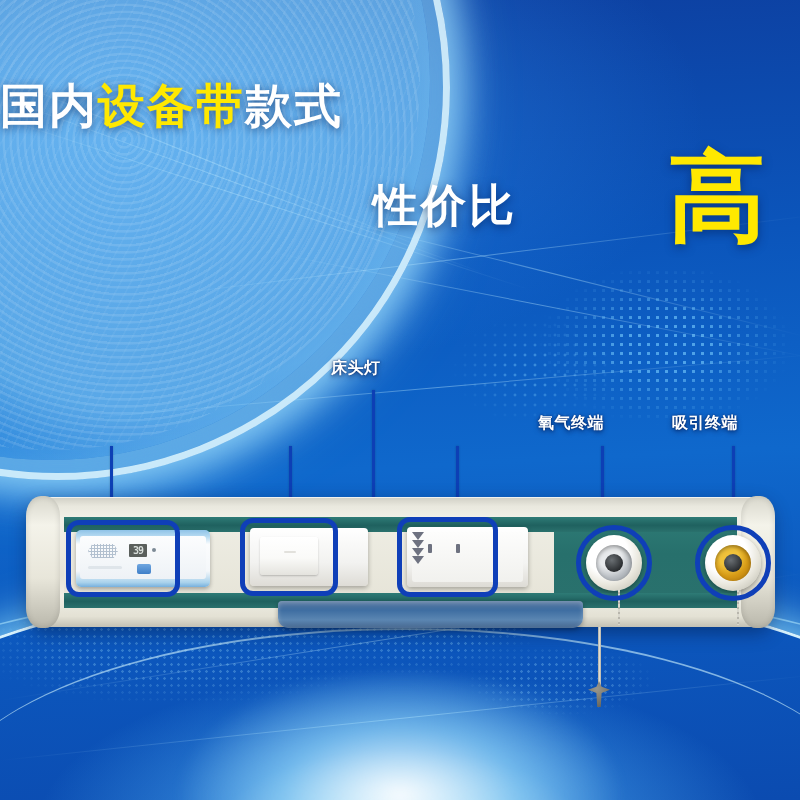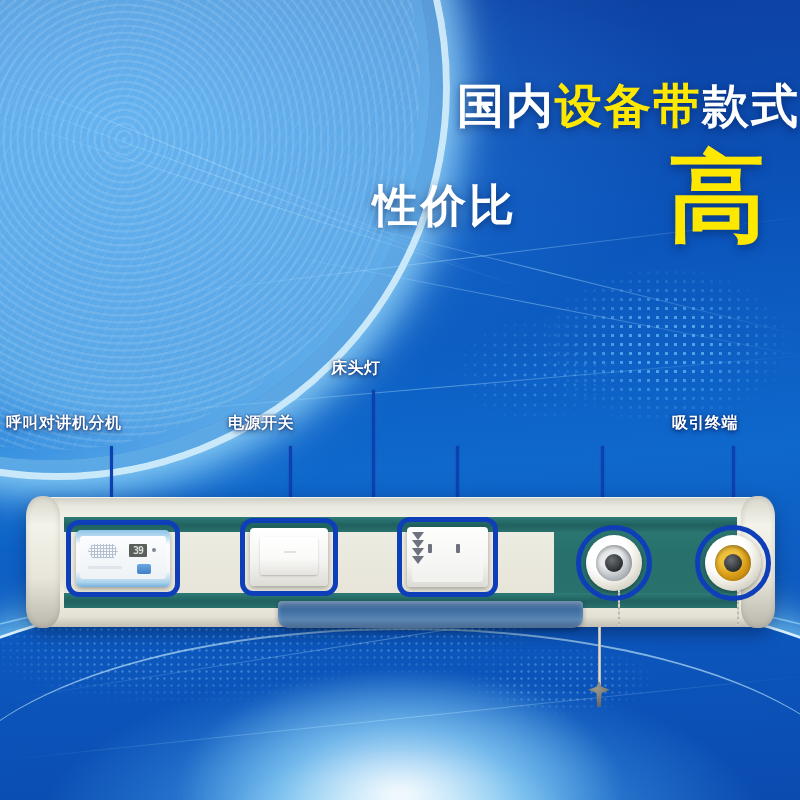--- a/index.html
+++ b/index.html
@@ -56,21 +56,21 @@
     box-shadow:0 -6px 42px 6px rgba(150,230,255,.75);}
   .arc-glow2{position:absolute;left:-280px;bottom:-250px;width:1360px;height:470px;border-radius:50%;
     border-top:2px solid rgba(180,235,255,.55);}
   .arc-glow3{position:absolute;left:-60px;bottom:-190px;width:930px;height:360px;border-radius:50%;
     border-top:2px solid rgba(210,245,255,.6);}
   .bottomglow{position:absolute;left:180px;bottom:-120px;width:440px;height:250px;border-radius:50%;
     background:radial-gradient(ellipse at center, rgba(255,255,255,.95) 0%, rgba(170,232,255,.55) 38%, rgba(40,150,240,0) 72%);
     filter:blur(6px);}
 
   
-  .headline{position:absolute;left:0;top:82px;width:800px;text-align:right;
+  .headline{position:absolute;left:0;top:82px;width:800px;text-align:left;
     font-size:47px;font-weight:bold;letter-spacing:2px;line-height:1;
     color:#ffffff;text-shadow:0 2px 8px rgba(0,20,70,.55);}
   .headline .hl-y{color:#ffe800;}
   .sub-row{position:absolute;left:18px;top:170px;width:800px;height:90px;}
   .subline{position:absolute;left:355px;top:6px;font-size:45px;font-weight:bold;color:#fff;
     letter-spacing:3px;text-shadow:0 2px 8px rgba(0,20,70,.55);}
   .bigword{position:absolute;left:650px;top:-22px;font-size:98px;font-weight:bold;color:#ffe800;
     line-height:1;text-shadow:0 3px 10px rgba(0,25,80,.5);}
 
   
@@ -93,21 +93,21 @@
   .band.bot{top:96px;}
   .greenfield{position:absolute;top:20px;height:91px;left:520px;right:36px;
     background:linear-gradient(180deg,#2e7b76,#27706c 40%,#2a716d 100%);}
   .creamfield{position:absolute;top:35px;left:36px;width:490px;height:61px;
     background:linear-gradient(180deg,#edece2,#e7e5d9);}
   .lightstrip{position:absolute;left:250px;top:104px;width:305px;height:27px;border-radius:4px 4px 10px 10px;
     background:linear-gradient(180deg,#52739c,#3f6ea2 35%,#5b86b2 70%,#46678f);
     box-shadow:inset 0 2px 5px rgba(255,255,255,.28), 0 2px 5px rgba(0,0,0,.3);}
 
   
-  .dev{position:absolute;}
+  .dev{position:absolute;padding-left:40px;}
   .intercom{left:48px;top:33px;width:94px;height:57px;border-radius:5px;
     background:linear-gradient(180deg,#8fc3e8,#b9dcf2 12%,#fbfcfd 25%,#f4f7fa 72%,#a9d2ec 92%,#76b0dd);
     box-shadow:0 2px 4px rgba(0,0,0,.3);}
   .ic-face{position:absolute;left:4px;top:6px;right:4px;bottom:8px;border-radius:3px;
     background:linear-gradient(180deg,#fcfdfe,#eef2f6);}
   .ic-grille{position:absolute;left:8px;top:8px;width:30px;height:14px;opacity:.55;
     background-image:repeating-linear-gradient(90deg,#7a93ab 0 1px,rgba(0,0,0,0) 1px 3px),
                      repeating-linear-gradient(0deg,#7a93ab 0 1px,rgba(0,0,0,0) 1px 3px);
     clip-path:polygon(14% 0,86% 0,100% 50%,86% 100%,14% 100%,0 50%);}
   .ic-disp{position:absolute;left:49px;top:8px;width:18px;height:13px;border-radius:1px;
@@ -194,23 +194,22 @@
 
   <div class="headline">
     <span>国内</span><span class="hl-y">设备带</span><span>款式</span>
   </div>
 
   <div class="sub-row">
     <div class="subline">性价比</div>
     <div class="bigword">高</div>
   </div>
 
-  <div class="callout" style="left:6px;top:413px;">呼叫对讲机分机</div>
-  <div class="callout" style="left:228px;top:413px;">电源开关</div>
   <div class="callout" style="left:331px;top:358px;">床头灯</div>
+  <div class="callout" style="left:538px;top:413px;">氧气终端</div>
   <div class="callout" style="left:672px;top:413px;">吸引终端</div>
 
   <div class="leader" style="left:110px;top:446px;height:84px;"></div>
   <div class="leader" style="left:289px;top:446px;height:82px;"></div>
   <div class="leader" style="left:372px;top:390px;height:224px;"></div>
   <div class="leader" style="left:456px;top:446px;height:82px;"></div>
   <div class="leader" style="left:601px;top:446px;height:96px;"></div>
   <div class="leader" style="left:732px;top:446px;height:96px;"></div>
 
   <div id="panel">

